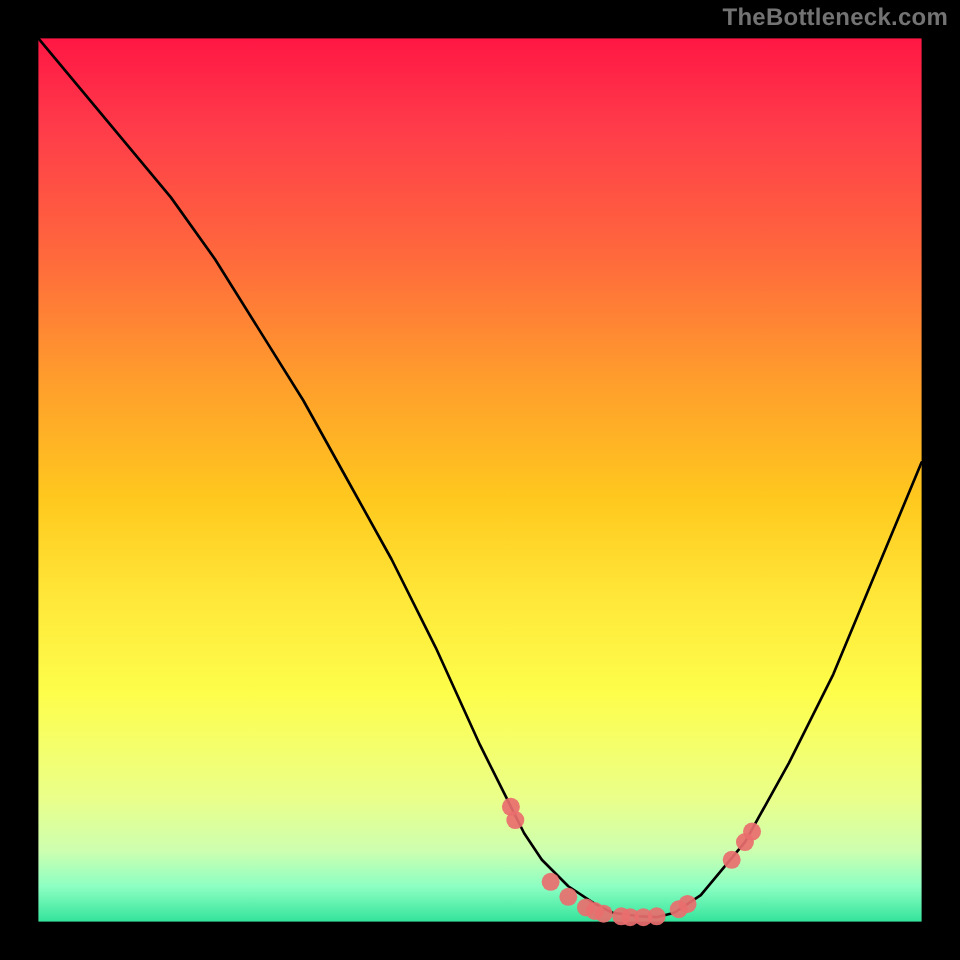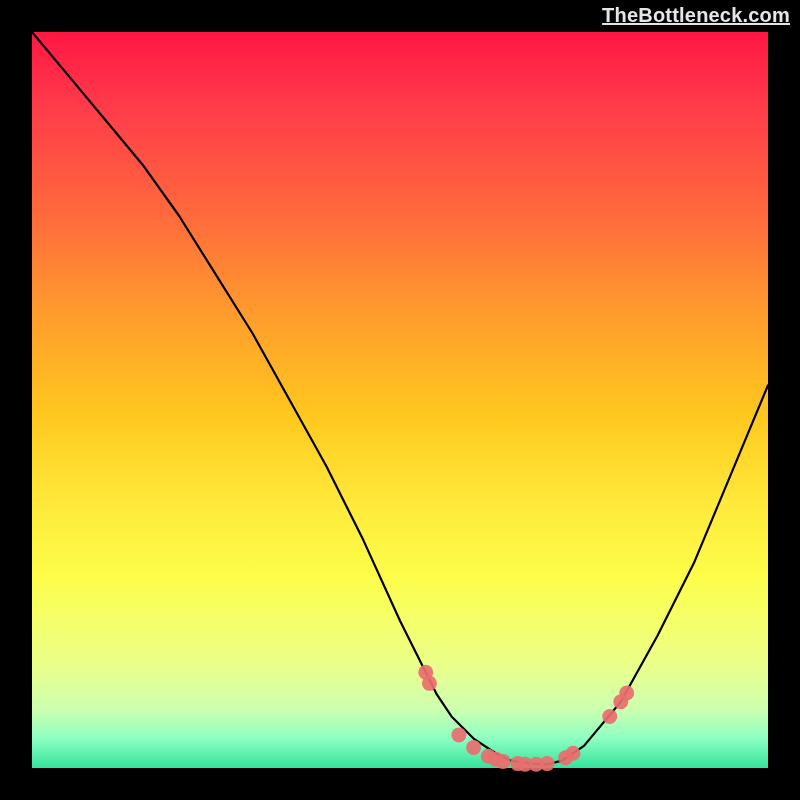--- a/index.html
+++ b/index.html
@@ -39,24 +39,23 @@
       #8dffc3 96%,
       #34e39b 100%
     );
   }
   .watermark {
     position: absolute;
     top: 4px;
     right: 10px;
     font-size: 20px;
     font-weight: 600;
-    color: #e5e5e5;
+    color: #737373;
     letter-spacing: 0.2px;
     user-select: none;
-    text-decoration: underline;
   }
   svg.curve {
     position: absolute;
     top: 0;
     left: 0;
     width: 100%;
     height: 100%;
     overflow: visible;
   }
   .curve-path {

